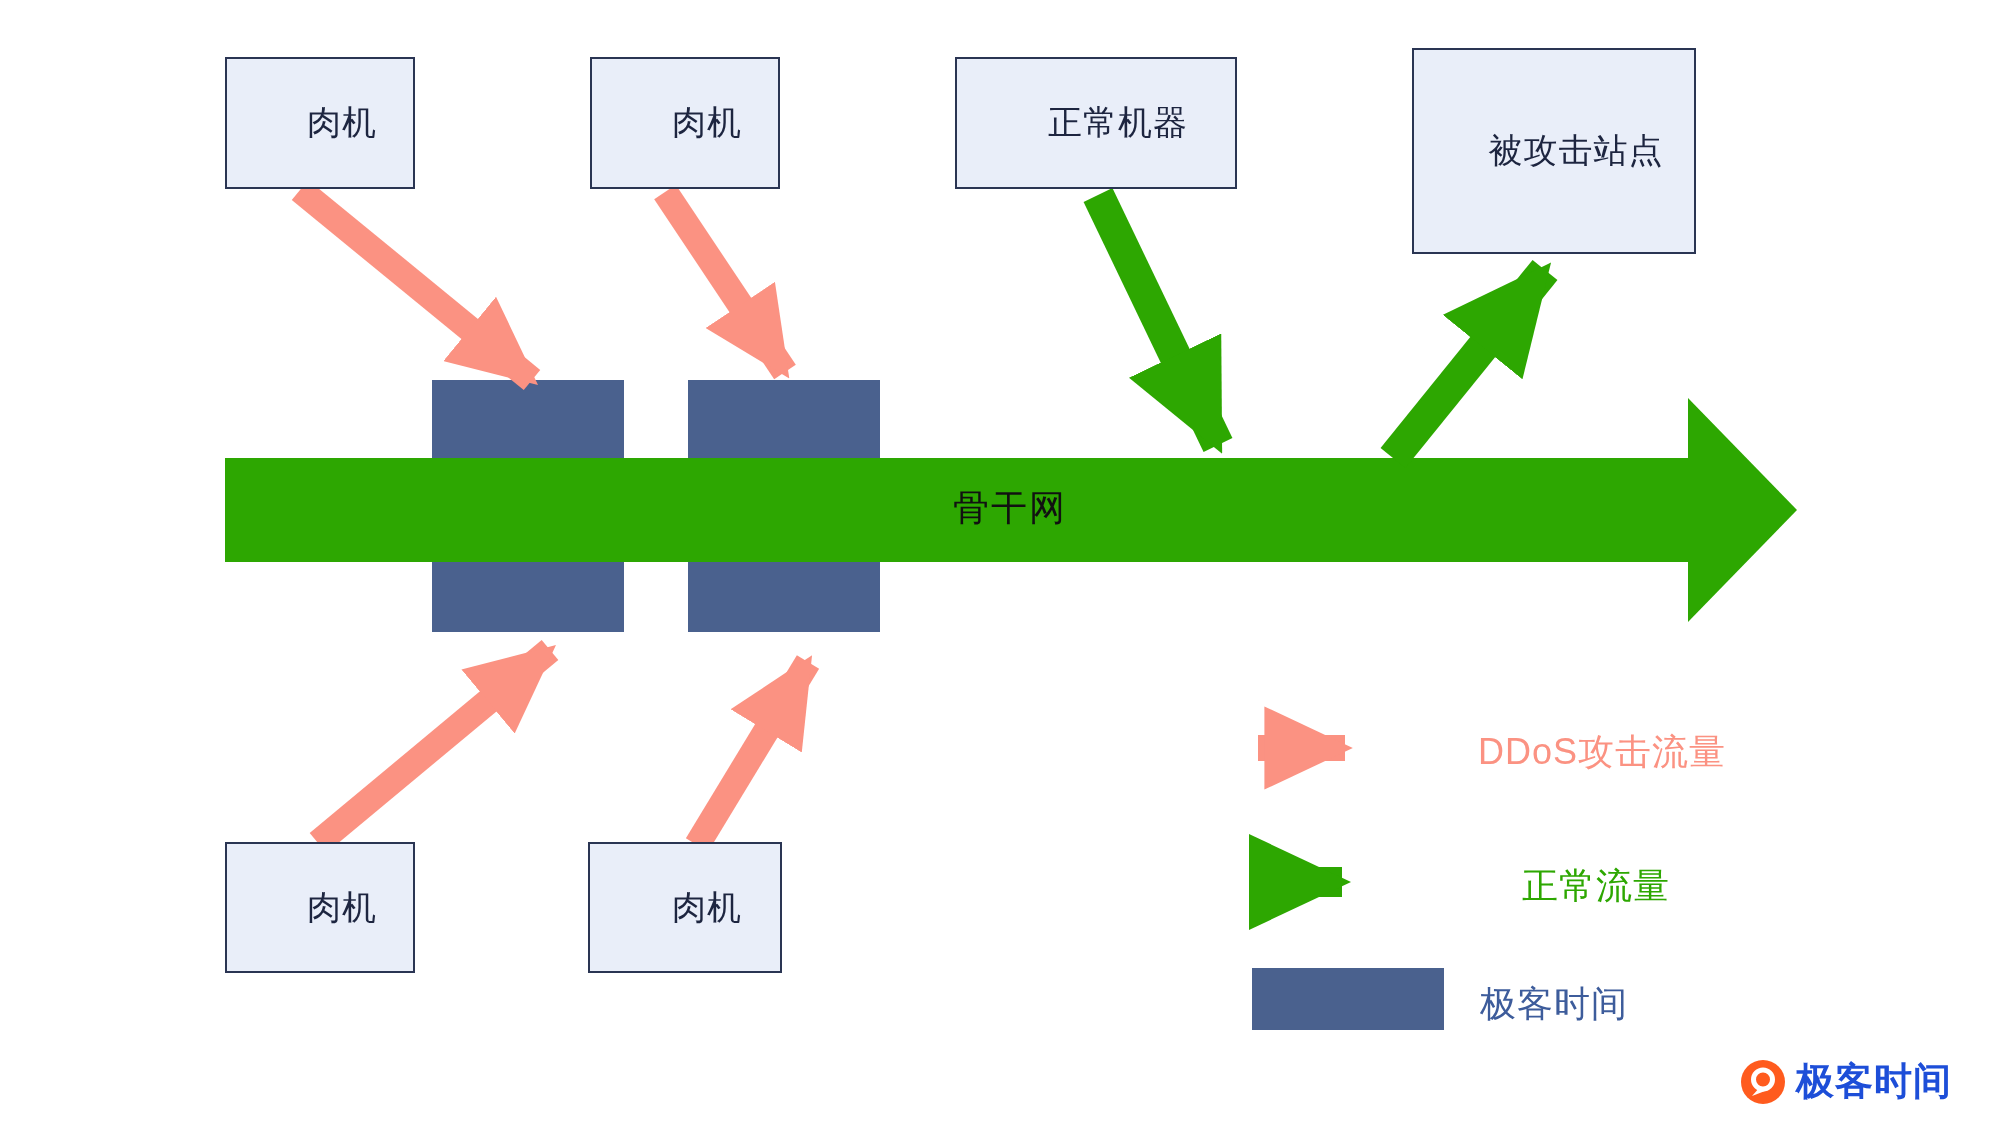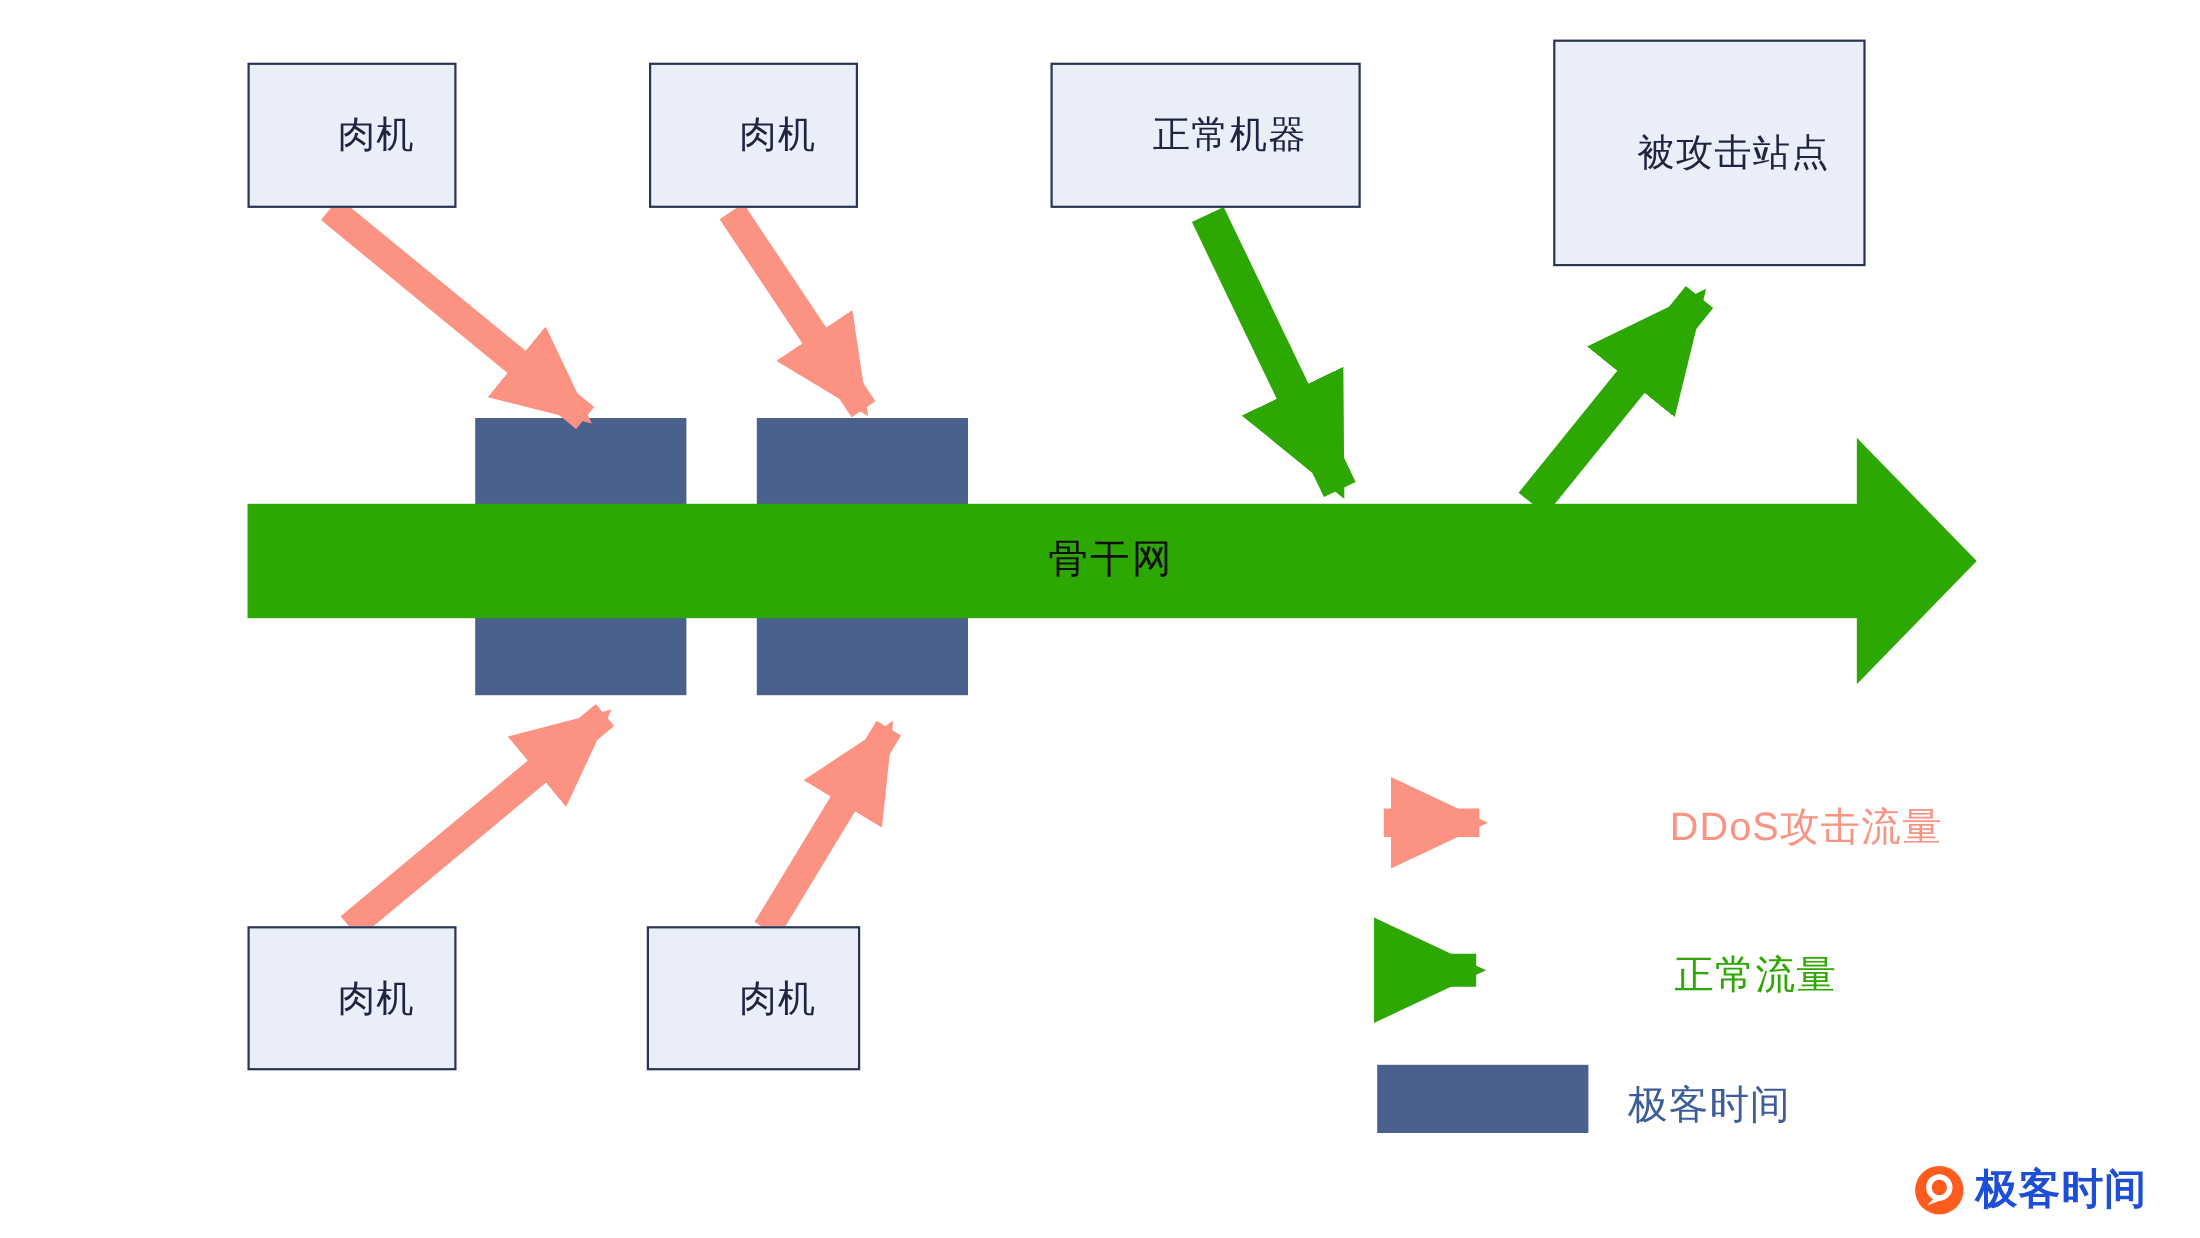--- a/index.html
+++ b/index.html
@@ -22,41 +22,41 @@
     align-items: center;
     justify-content: center;
     font-size: 34px;
     color: #1D2540;
     letter-spacing: 1px;
     padding-left: 44px;
   }
   .box-ztl { left: 225px; top: 57px;  width: 190px; height: 132px; }
   .box-ztm { left: 590px; top: 57px;  width: 190px; height: 132px; }
   .box-nm  { left: 955px; top: 57px;  width: 282px; height: 132px; }
-  .box-as  { left: 1412px; top: 36px; width: 284px; height: 206px; }
+  .box-as  { left: 1412px; top: 48px; width: 284px; height: 206px; }
   .box-zbl { left: 225px; top: 842px; width: 190px; height: 131px; }
   .box-zbm { left: 588px; top: 842px; width: 194px; height: 131px; }
 
   .backbone-label {
     position: absolute;
     left: 905px; top: 484px;
     width: 210px;
     text-align: center;
     font-size: 36px;
     color: #111111;
     letter-spacing: 2px;
   }
 
   .legend-label {
     position: absolute;
     font-size: 36px;
     letter-spacing: 1px;
     white-space: nowrap;
   }
-  .ll-attack { left: 1478px; top: 728px; color: #FB9282; margin-left: 40px; }
+  .ll-attack { left: 1478px; top: 728px; color: #FB9282; }
   .ll-normal { left: 1480px; top: 862px; color: #2DA701; margin-left: 42px; }
   .ll-node   { left: 1480px; top: 980px; color: #3D5C9B; }
 
   .logo {
     position: absolute;
     left: 1740px; top: 1056px;
     display: flex;
     align-items: center;
     gap: 10px;
   }

